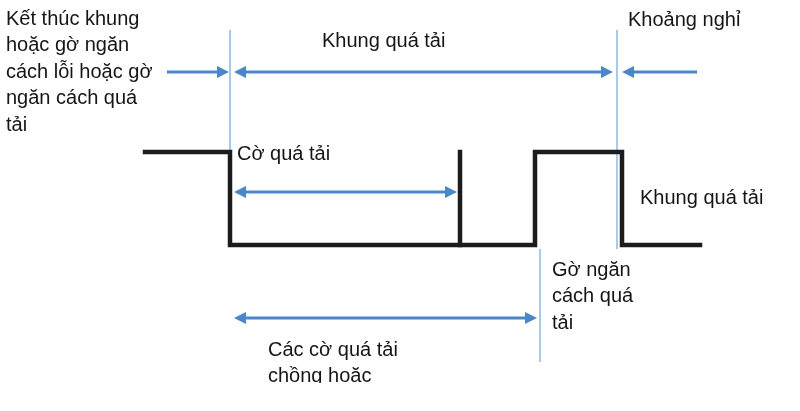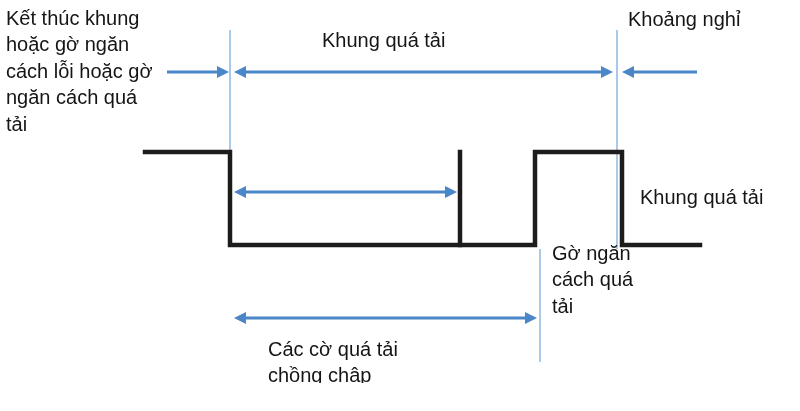--- a/index.html
+++ b/index.html
@@ -91,20 +91,21 @@
     <path class="wave" d="M145,152 H230 V245 H535 V152 H622 V245 H700"></path>
     <line class="wave" x1="460" y1="152" x2="460" y2="245"></line>
   </svg>
 
   <div class="lbl" style="left:6px; top:5px; width:152px;">Kết thúc khung hoặc gờ ngăn cách lỗi hoặc gờ ngăn cách quá tải</div>
 
   <div class="lbl center" style="left:322px; top:27px; width:200px;">Khung quá tải</div>
 
   <div class="lbl center" style="left:628px; top:6px; width:165px;">Khoảng nghỉ</div>
 
+  <div class="lbl center" style="left:237px; top:140px; width:216px;">Cờ quá tải</div>
 
   <div class="lbl" style="left:640px; top:184px; width:160px;">Khung quá tải</div>
 
-  <div class="lbl" style="left:552px; top:240px; width:104px;">Gờ ngăn cách quá tải</div>
+  <div class="lbl" style="left:552px; top:256px; width:104px;">Gờ ngăn cách quá tải</div>
 
-  <div class="lbl" style="left:268px; top:336px; width:165px;">Các cờ quá tải chồng chập</div>
+  <div class="lbl" style="left:268px; top:336px; width:165px;">Các cờ quá tải chồng hoặc</div>
 
 </div>
 
 </body></html>

